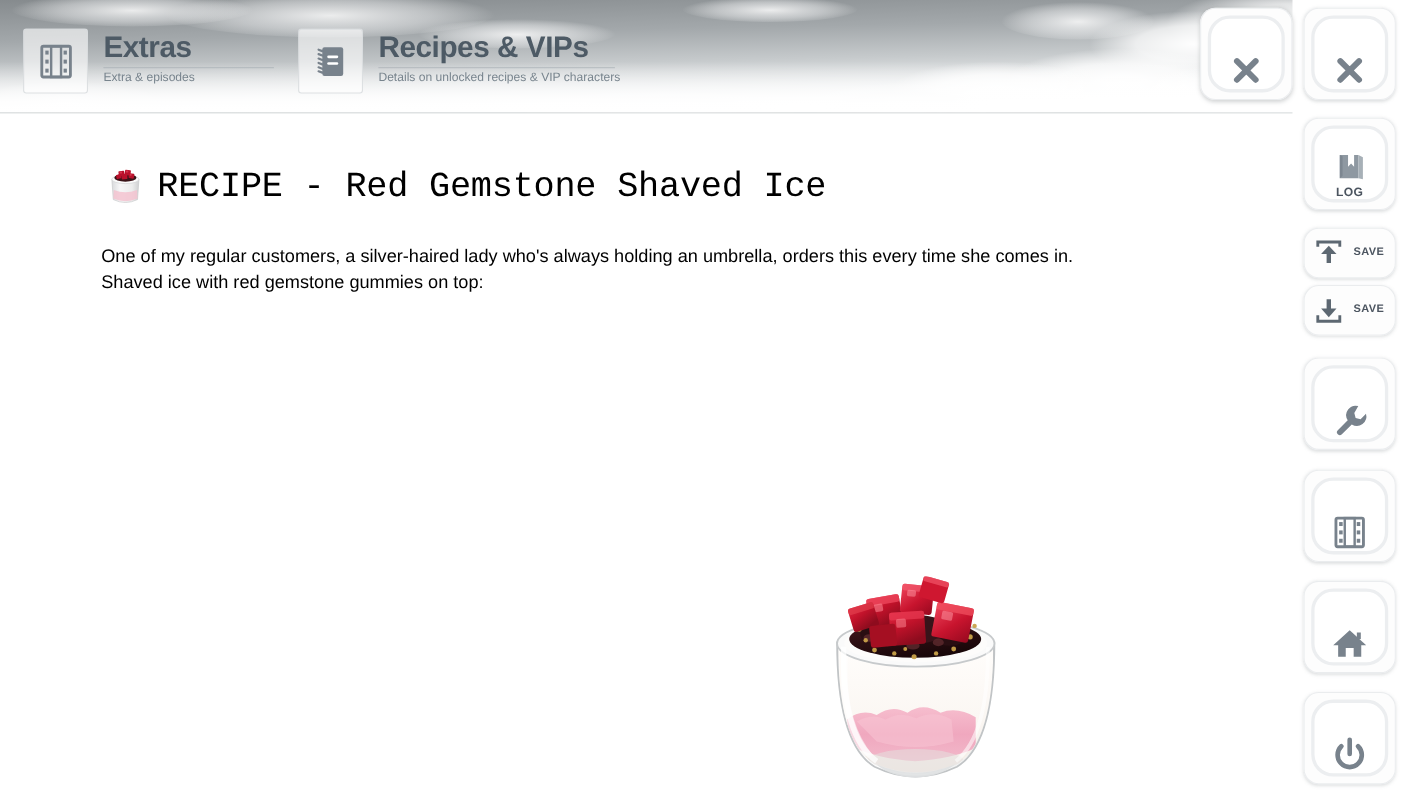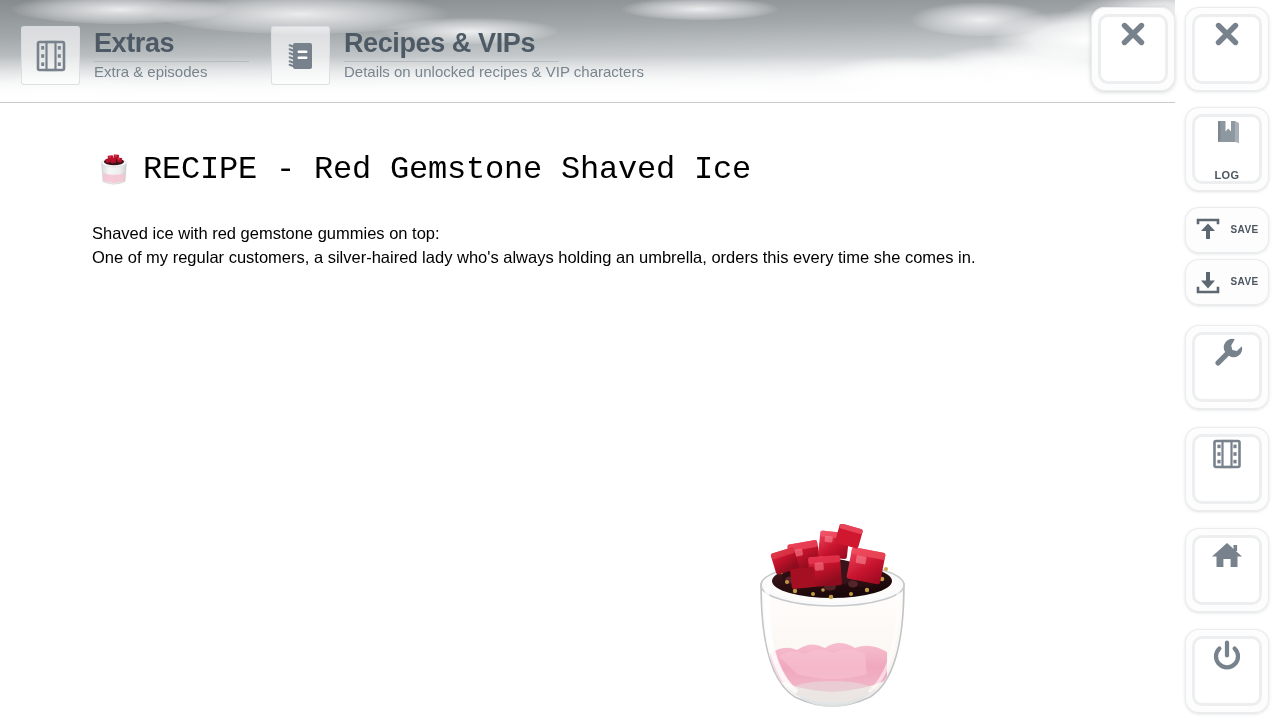--- a/index.html
+++ b/index.html
@@ -81,21 +81,21 @@
     letter-spacing: -0.4px;
     white-space: nowrap;
   }
   .tab-rule {
     height: 1px;
     background: rgba(160,168,174,0.55);
     margin-top: 3px;
     margin-bottom: 3px;
   }
   .tab-sub {
-    font-size: 15px;
+    font-size: 11px;
     color: #6f7c86;
     line-height: 13px;
     white-space: nowrap;
     opacity: 0.92;
   }
 
   #tab-extras { left: 21px; }
   #tab-extras .tab-rule { width: 155px; }
   #tab-recipes { left: 271px; }
   #tab-recipes .tab-rule { width: 215px; }
@@ -179,28 +179,28 @@
   .side-btn.wide {
     height: 46px;
     padding: 0;
     display: flex;
     align-items: center;
     justify-content: center;
   }
   .side-inner {
     width: 100%;
     height: 100%;
-    border-radius: 10px;
+    border-radius: 20px;
     border: 3px solid #eceef0;
     background: #ffffff;
     box-sizing: border-box;
     display: flex;
     flex-direction: column;
     align-items: center;
-    justify-content: space-between;
+    justify-content: flex-end;
   }
   .side-label {
     font-size: 11px;
     font-weight: bold;
     color: #4c5560;
     letter-spacing: 0.4px;
     line-height: 12px;
   }
   .side-label.log { margin-top: 2px; }
   .wide-row {
@@ -357,22 +357,22 @@
         <g fill="#e0445c" opacity="0.7">
           <rect x="38" y="18" width="5" height="4" rx="1"></rect>
           <rect x="51" y="16" width="5" height="4" rx="1"></rect>
           <rect x="59" y="23" width="4" height="3.5" rx="1"></rect>
         </g>
       </svg>
       <div class="recipe-title">RECIPE - Red Gemstone Shaved Ice</div>
     </div>
 
     <div class="recipe-body">
+      <p>One of my regular customers, a silver-haired lady who's always holding an umbrella, orders this every time she comes in.</p>
       <p>Shaved ice with red gemstone gummies on top:</p>
-      <p>One of my regular customers, a silver-haired lady who's always holding an umbrella, orders this every time she comes in.</p>
     </div>
 
     <div class="dish-wrap">
       <svg class="dish-svg" viewBox="0 0 195 205">
         <defs>
           <linearGradient id="glassBody" x1="0" y1="0" x2="1" y2="0">
             <stop offset="0" stop-color="#c9ccce"></stop>
             <stop offset="0.07" stop-color="#eceeef"></stop>
             <stop offset="0.18" stop-color="#fcfcfc"></stop>
             <stop offset="0.5" stop-color="#f8f8f8"></stop>

